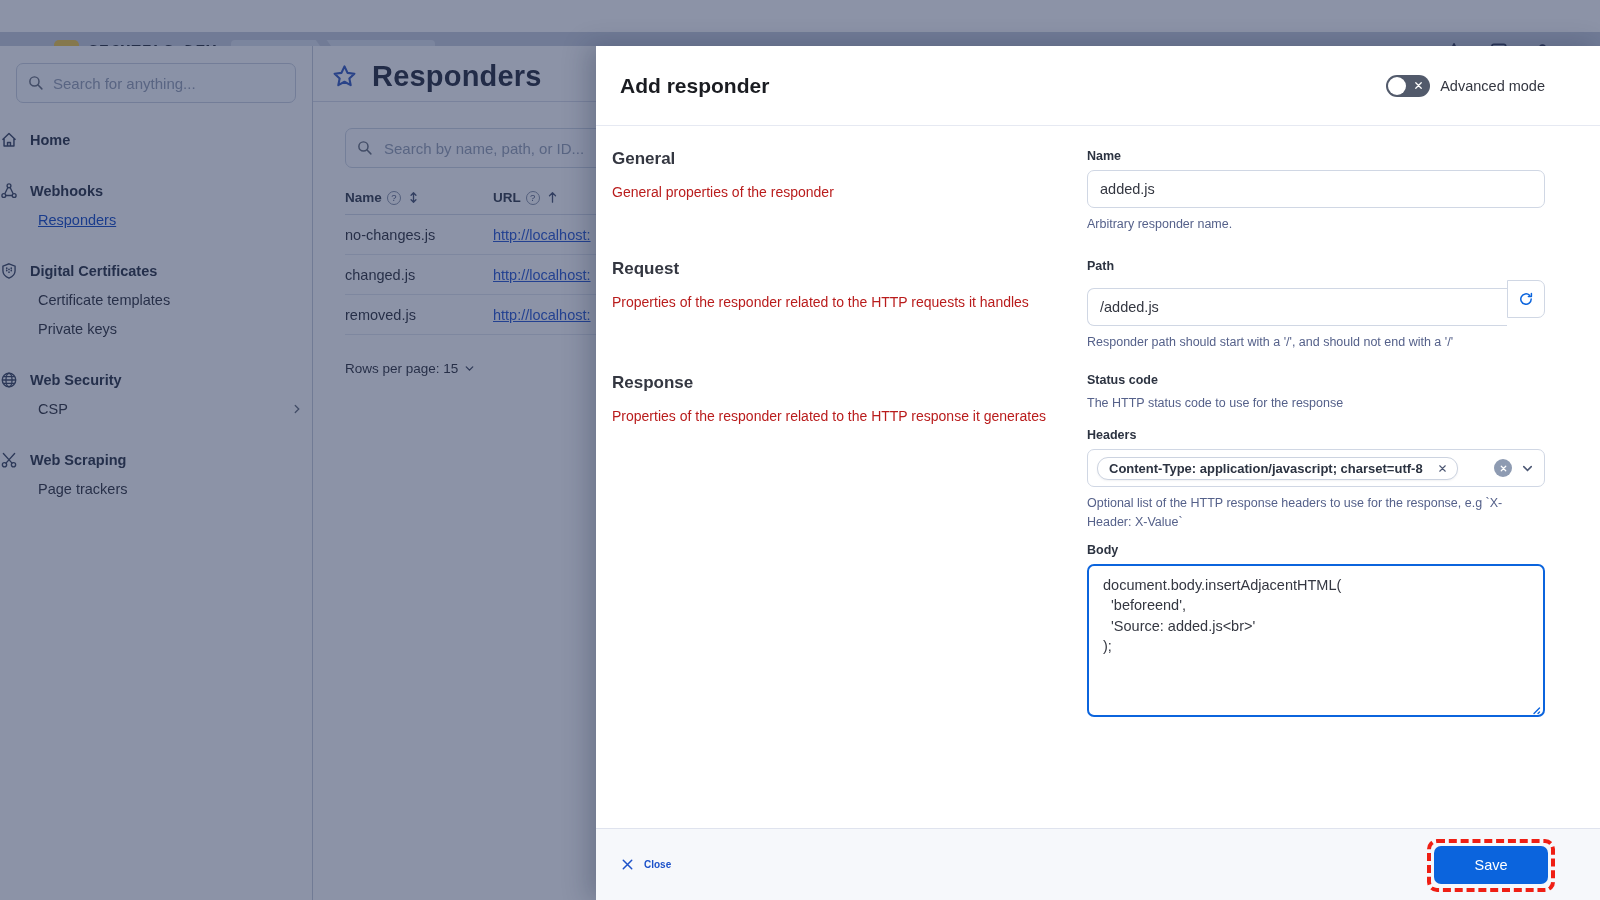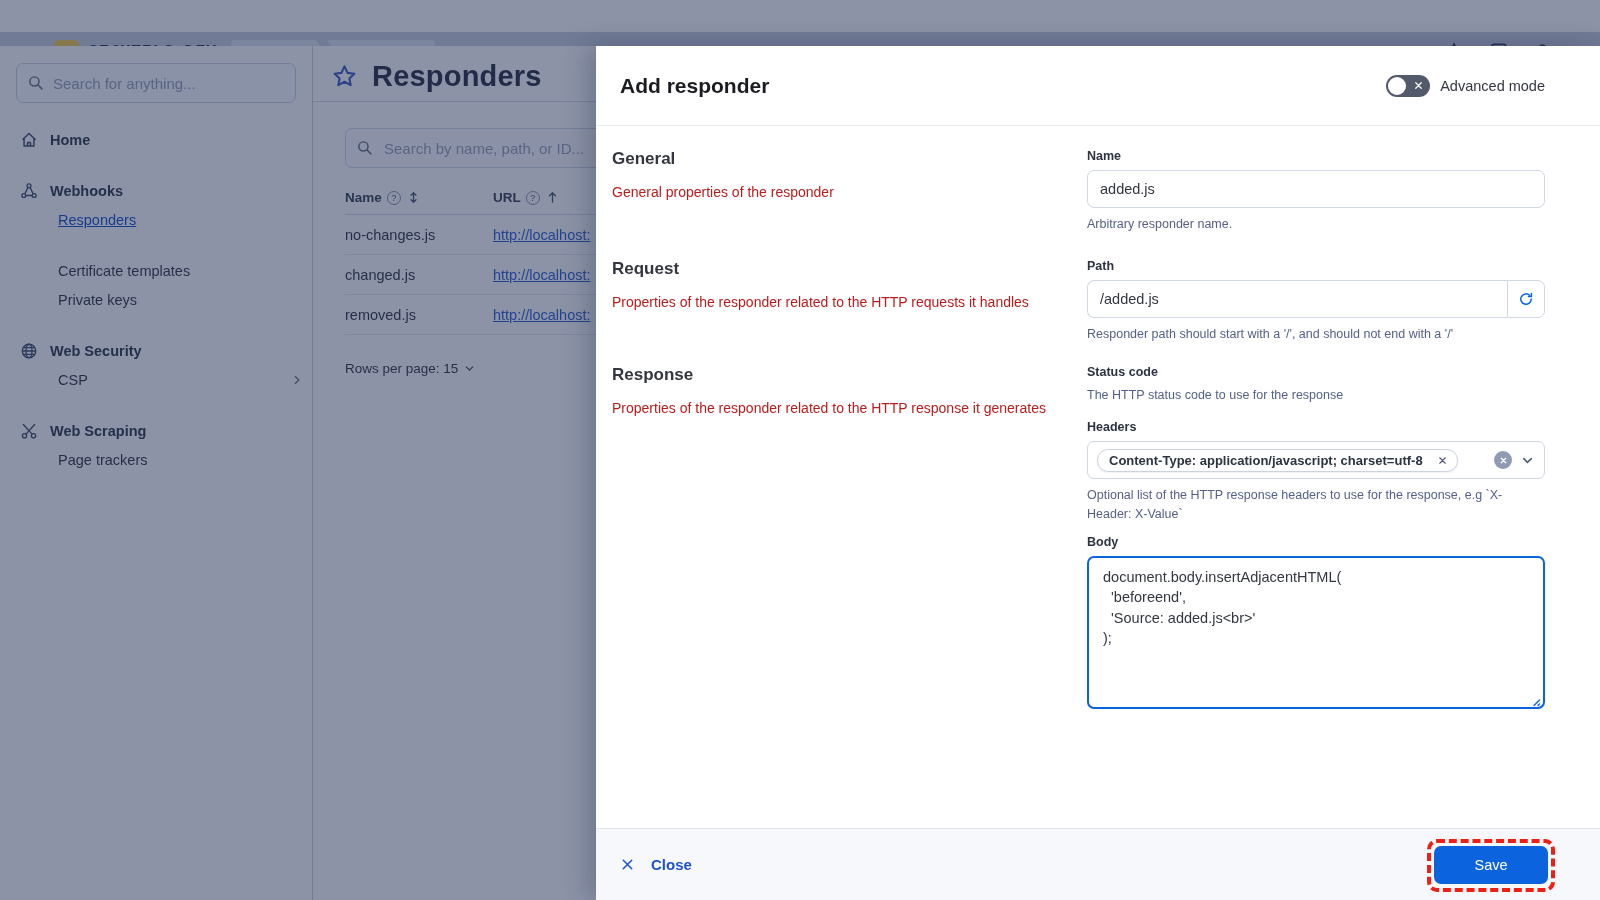--- a/index.html
+++ b/index.html
@@ -25,21 +25,21 @@
 
   
   .sidebar { position:absolute; top:46px; left:0; width:313px; bottom:0; background:#fff; border-right:1px solid #c9cfda; z-index:1; }
   .side-search { margin:17px 16px 6px; position:relative; }
   .side-search input { width:100%; height:40px; border:1px solid #ccd3e0; border-radius:7px; background:#fbfcfe;
                        padding:0 12px 0 36px; font-size:15px; color:#ef4444; font-family:inherit; }
   .side-search input::placeholder { color:#98a2b6; }
   .search-glyph { position:absolute; left:11px; top:11px; color:#69707d; }
   .nav-group { margin-top:22px; }
   .nav-item { display:flex; align-items:center; gap:12px; padding:5px 0; font-size:14.5px; min-height:29px;
-              color:#2f3747; cursor:pointer;margin-left:20px; }
+              color:#2f3747; cursor:pointer; }
   .nav-item .nicon { display:flex; color:#404b63; width:18px; justify-content:center; }
   .nav-item.head { font-weight:700; }
   .nav-item.sub { padding-left:38px; font-weight:400; color:#343741; }
   .nav-item.sub a { color:#1b50c8; text-decoration:underline; font-size:14.5px; }
   .nav-item .spacer { flex:1; }
   .chev { color:#69707d; display:flex; }
 
   
   .main { position:absolute; top:46px; left:313px; right:0; bottom:0; background:#fff; z-index:1; }
   .page-header { display:flex; align-items:center; gap:14px; height:56px; padding:6px 24px 0 18px; border-bottom:1px solid #d8dce8; }
@@ -82,40 +82,40 @@
   .sec-h { font-size:17px; font-weight:700; color:#343741; margin-bottom:13px; }
   .sec-d { font-size:14px; color:#b91c1c; line-height:1.45; }
   .fgroup { margin-bottom:26px; }
   .fgroup.tight { margin-bottom:16px; }
   .fgroup.tighter { margin-bottom:12px; }
   .flabel { display:block; font-size:12.5px; font-weight:700; color:#2c3341; margin-bottom:7px; }
   .finput { width:100%; height:38px; border:1px solid #d0d7e4; border-radius:7px; padding:0 12px;
             font-size:14.5px; color:#343741; font-family:inherit; background:#fff; }
   .fhelp { font-size:12.5px; color:#55618a; margin-top:7px; line-height:1.45; }
   .path-wrap { display:flex; }
-  .path-wrap .finput { border-radius:7px 0 0 7px; border-right:none; flex:1; }
+  .path-wrap .finput { border-radius:7px 0 0 7px; border-right:none; flex:1;margin-top:8px; }
   .append-btn { width:38px; height:38px; border:1px solid #d0d7e4; border-radius:0 7px 7px 0; background:#fff;
                 color:#0b64dd; display:flex; align-items:center; justify-content:center; cursor:pointer; }
   .combo { height:38px; border:1px solid #d0d7e4; border-radius:7px; display:flex; align-items:center; padding:0 9px; gap:8px; background:#fff; }
   .tag-pill { display:flex; align-items:center; gap:14px; border:1px solid #ccd3e0; border-radius:11px; background:#fff;
               padding:3px 9px 3px 11px; font-size:13px; font-weight:600; color:#2c3341; box-shadow:0 1px 2px rgba(20,30,60,.06); }
   .tag-x { background:none; border:none; color:#4c5773; display:flex; cursor:pointer; padding:0; }
   .combo .grow { flex:1; }
   .clear-circle { width:18px; height:18px; border-radius:50%; background:#8e9bb2; border:none; color:#fff;
                   display:flex; align-items:center; justify-content:center; cursor:pointer; }
   .combo-caret { color:#4c5773; display:flex; cursor:pointer; background:none; border:none; }
   .body-wrap { position:relative; }
   .ftextarea { width:100%; height:153px; border:2px solid #0b64dd; border-radius:7px; padding:9px 14px;
                font-family:"Liberation Sans", sans-serif; font-size:14.5px; line-height:1.42; color:#343741; resize:none; outline:none; }
   .resize-grip { position:absolute; right:4px; bottom:6px; color:#0b64dd; pointer-events:none; display:flex; }
 
   .fly-footer { position:absolute; bottom:0; left:0; right:0; height:72px; background:#f6f8fb; border-top:1px solid #dfe3ee;
                 display:flex; align-items:center; padding:0 52px 0 24px; }
-  .close-btn { display:flex; align-items:center; gap:16px; background:none; border:none; color:#1d52c9;
-               font-size:15px; font-weight:600; cursor:pointer; font-family:inherit; }
+  .close-btn { display:flex; align-items:center; gap:9px; background:none; border:none; color:#1d52c9;
+               font-size:10px; font-weight:600; cursor:pointer; font-family:inherit; }
   .save-wrap { margin-left:auto; position:relative; }
   .save-btn { min-width:114px; height:38px; background:#0b64dd; border:none; border-radius:7px; color:#fff;
               font-size:14.5px; font-weight:400; cursor:pointer; font-family:inherit; padding:0 20px; }
   .annotation { position:absolute; left:-7px; right:-7px; top:-7px; bottom:-8px; border:4px dashed #ef1f14;
                 border-radius:10px; pointer-events:none; }
   svg { display:block; }
 </style>
 </head>
 <body>
 
@@ -188,20 +188,29 @@
             </svg>
         </span>
         <span>Webhooks</span>
       </div>
       <div class="nav-item sub">
         <a href="#">Responders</a>
       </div>
     </div>
 
     <div class="nav-group">
+      <div class="nav-item head">
+        <span class="nicon">
+          <svg width="18" height="18" viewBox="0 0 16 16" fill="none" stroke="currentColor" stroke-width="1.2">
+              <path d="M8 1.6l5.4 2.1v4c0 3.2-2.2 5.3-5.4 6.6C4.8 13 2.6 10.9 2.6 7.7v-4z"></path>
+              <path d="M6 5.5v.1M6 7.5v.1M8 6.5v.1M10 5.5v.1M10 7.5v.1M8 9v.1" stroke-width="1.5" stroke-linecap="round"></path>
+            </svg>
+        </span>
+        <span>Digital Certificates</span>
+      </div>
       <div class="nav-item sub">
         <span>Certificate templates</span>
       </div>
       <div class="nav-item sub">
         <span>Private keys</span>
       </div>
     </div>
 
     <div class="nav-group">
       <div class="nav-item head">

